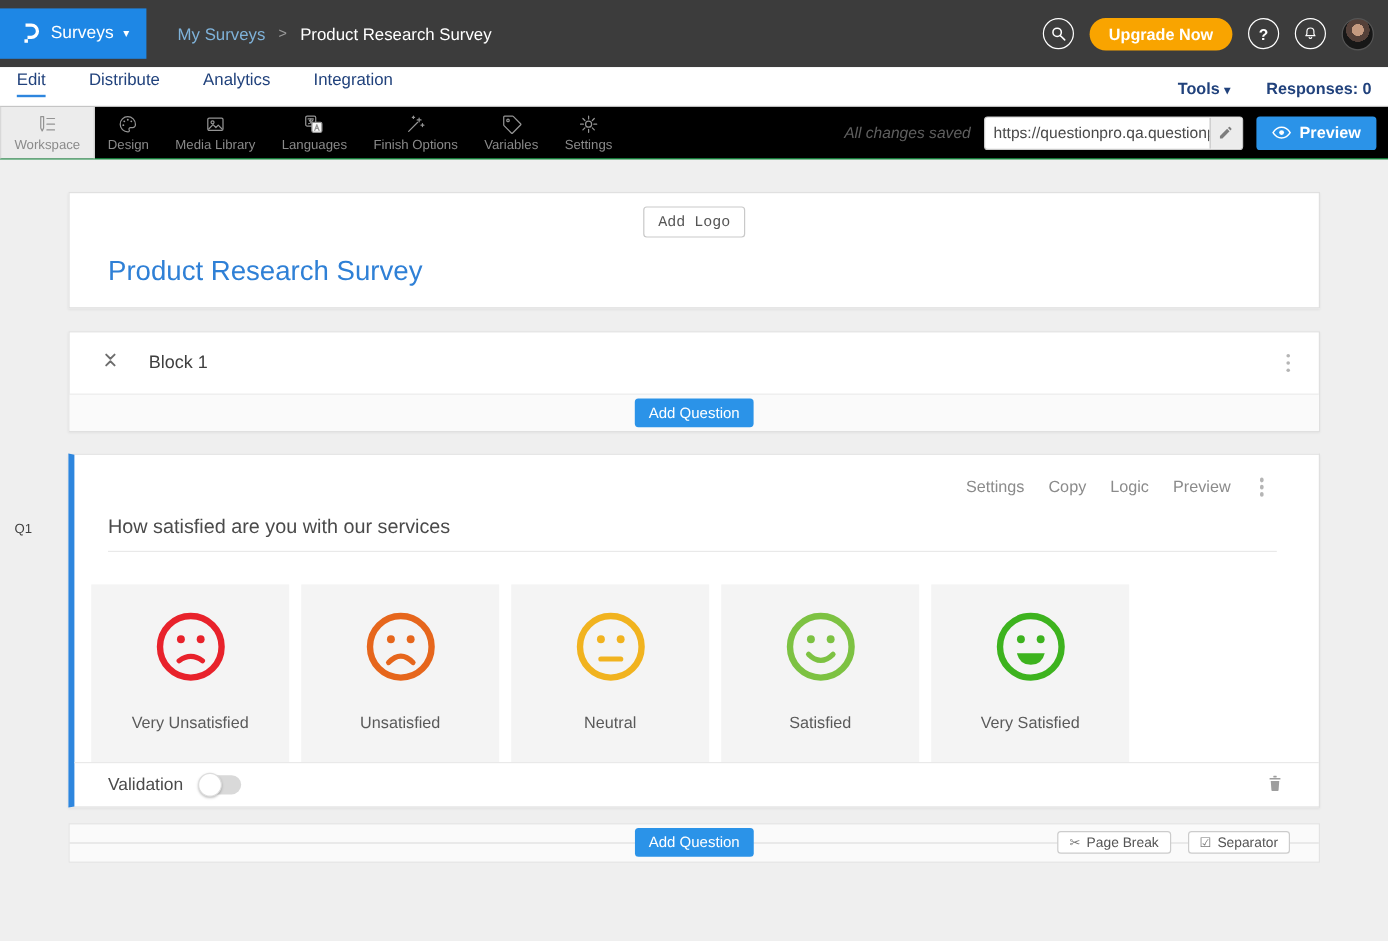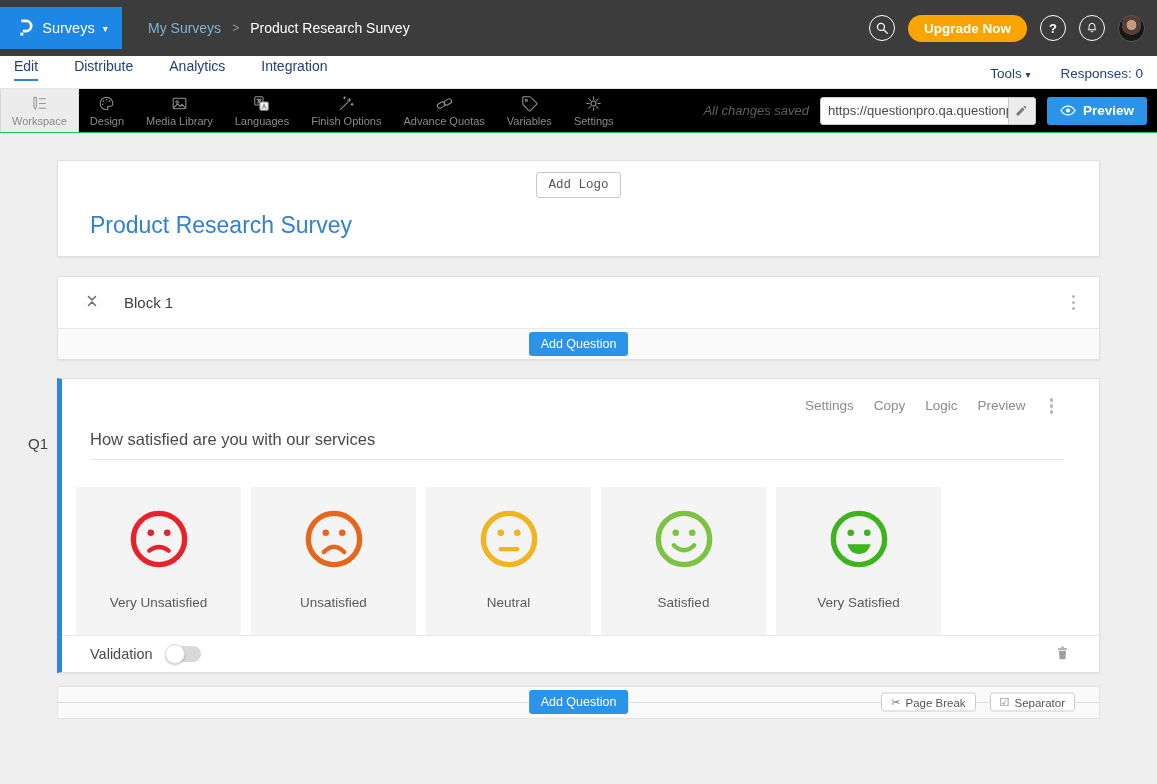--- a/index.html
+++ b/index.html
@@ -21,21 +21,21 @@
   .upgrade-btn { background:#f9a400; color:#fff; border:none; border-radius:14px; height:27px; padding:0 16px;
                  font-size:13.5px; font-weight:bold; font-family:inherit; }
   .avatar { width:27px; height:27px; border-radius:50%;
             background:radial-gradient(circle at 50% 36%, #c59a80 0 24%, #544039 25% 48%, #171717 49%); border:1px solid #555; }
 
   
   .tabs-row { height:33px; background:#fff; display:flex; align-items:flex-end; border-bottom:1px solid #e6e6e6; }
   .tabs { display:flex; gap:36px; padding:0 0 7px 14px; font-size:14px; font-weight:500; color:#21427c; }
   .tab { text-decoration:none; color:#21427c; }
   .tab.active { border-bottom:2px solid #2e86de; padding-bottom:5px; }
-  .tabs-right { margin-left:auto; display:flex; gap:30px; padding:0 14px 7px 0; font-size:13.5px; color:#21427c; font-weight:400; }
+  .tabs-right { margin-left:auto; display:flex; gap:30px; padding:0 14px 7px 0; font-size:13.5px; color:#21427c; font-weight:700; }
   .tools-caret { font-size:10px; }
 
   
   .toolbar { height:44px; background:#000000; border-bottom:1px solid #22c55e; display:flex; align-items:stretch; }
   .tool { padding:0 11px; display:flex; flex-direction:column; align-items:center; justify-content:center; gap:2px;
           font-size:11px; color:#8a8a8a; }
   .tool.active { background:#ececec; border-left:1px solid #d8d8d8; border-right:1px solid #d8d8d8; }
   .tool svg { width:19px; height:19px; stroke:#949494; fill:none; stroke-width:1.3; stroke-linecap:round; stroke-linejoin:round; }
   .tool svg .fillbit { fill:#949494; stroke:none; }
   .toolbar-right { margin-left:auto; display:flex; align-items:center; gap:11px; padding-right:10px; }
@@ -46,21 +46,21 @@
                 display:flex; align-items:center; justify-content:center; }
   .pencil-btn svg { width:13px; height:13px; fill:#7d7d7d; }
   .preview-btn { height:28px; padding:0 13px; background:#2b93e8; color:#fff; border:none; border-radius:3px;
                  font-size:13.5px; font-weight:bold; display:flex; align-items:center; gap:7px; font-family:inherit; }
   .preview-btn svg { width:16px; height:11px; stroke:#fff; fill:none; stroke-width:1.4; }
   .preview-btn svg circle { fill:#fff; stroke:none; }
 
   
   .content { position:relative; height:665px; background:#efefef; padding:27px 57px 0; }
   .card { background:#fff; border:1px solid #e0e0e0; box-shadow:0 1px 2px rgba(0,0,0,.06); }
-  .q-num { position:absolute; left:28px; top:302px; font-size:15px; color:#3f3f3f; }
+  .q-num { position:absolute; left:12px; top:302px; font-size:11px; color:#3f3f3f; }
 
   .survey-head { height:97px; }
   .addlogo-row { display:flex; justify-content:center; padding-top:11px; }
   .addlogo-btn { background:#fff; border:1px solid #c9c9c9; border-radius:3px; font-size:12.5px; color:#555;
                  padding:5px 11px; font-family:Liberation Mono, monospace; }
   .survey-title { margin:14px 0 0 32px; font-size:23px; font-weight:500; color:#2f80d6; }
 
   .block-wrap { margin-top:19px; }
   .block-box { border:1px solid #e0e0e0; background:#fff; box-shadow:0 1px 2px rgba(0,0,0,.06); }
   .block-head { height:52px; display:flex; align-items:center; padding:0 20px 0 26px; gap:24px; border-bottom:1px solid #e9e9e9; }
@@ -196,27 +196,20 @@
     <svg viewBox="0 0 24 24">
       <path d="M4.5 19.5L14 10"></path>
         <path d="M15.5 5.5v4M13.5 7.5h4"></path>
       <path d="M19 11.5v3M17.5 13h3"></path>
         <path d="M9.5 3.5V6M8.3 4.8h2.4"></path>
     </svg>
     <span>Finish Options</span>
   </div>
   <div class="tool clickable">
     <svg viewBox="0 0 24 24">
-      <rect x="2.8" y="11" width="9.8" height="6" rx="3" transform="rotate(-30 7.7 14)"></rect>
-      <rect x="11.4" y="7" width="9.8" height="6" rx="3" transform="rotate(-30 16.3 10)"></rect>
-    </svg>
-    <span>Advance Quotas</span>
-  </div>
-  <div class="tool clickable">
-    <svg viewBox="0 0 24 24">
       <path d="M12.8 3.5H4.5a1 1 0 0 0-1 1v8.3a1 1 0 0 0 .3.7l7.7 7.7a1 1 0 0 0 1.4 0l8.3-8.3a1 1 0 0 0 0-1.4L13.5 3.8a1 1 0 0 0-.7-.3z"></path>
       <circle cx="8" cy="8" r="1.3"></circle>
     </svg>
     <span>Variables</span>
   </div>
   <div class="tool clickable">
     <svg viewBox="0 0 24 24">
       <circle cx="12" cy="12" r="3.2"></circle>
       <path d="M12 3.5v3M12 17.5v3M3.5 12h3M17.5 12h3M6 6l2.1 2.1M15.9 15.9L18 18M18 6l-2.1 2.1M8.1 15.9L6 18"></path>
     </svg>

